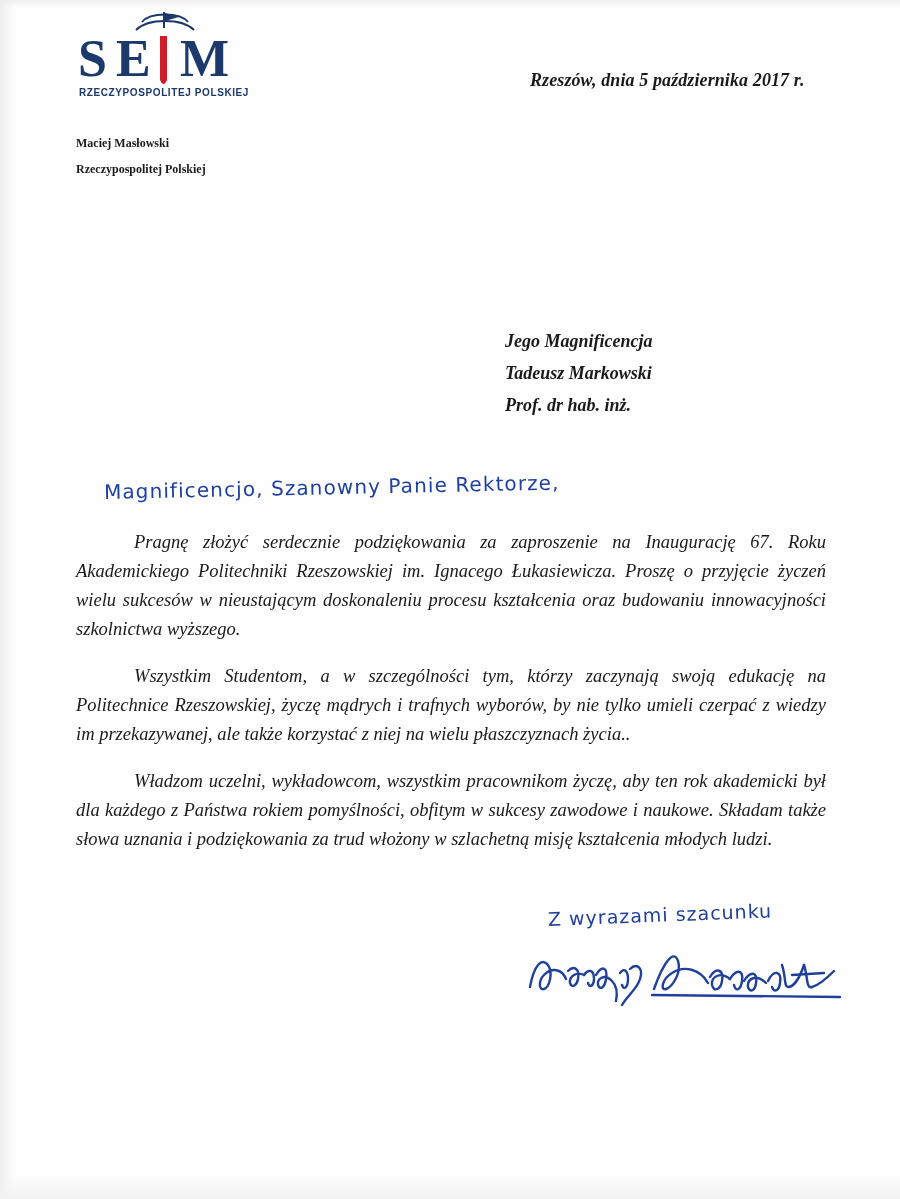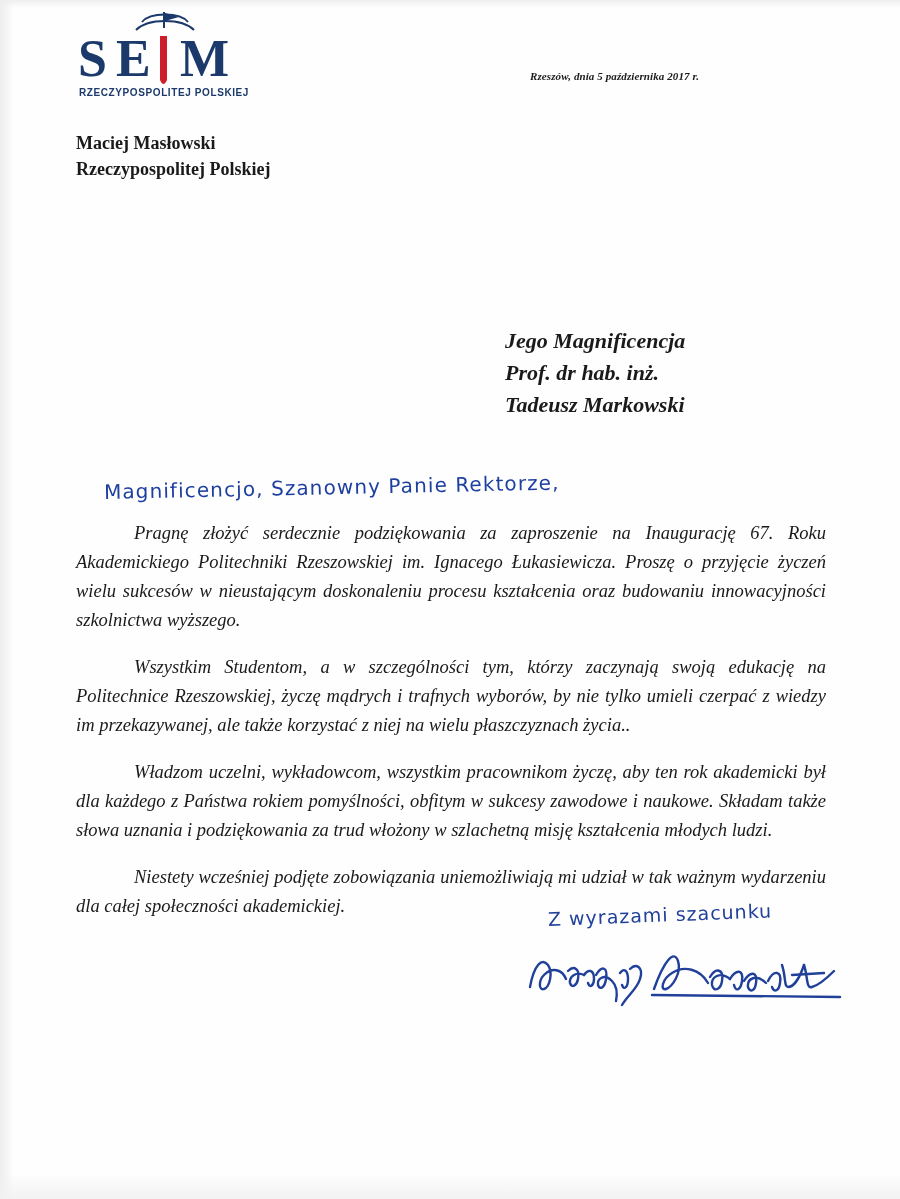--- a/index.html
+++ b/index.html
@@ -32,44 +32,44 @@
   }
   .logo-svg { display: block; }
 
   
   .date-line {
     position: absolute;
     left: 530px;
     top: 70px;
     font-weight: bold;
     font-style: italic;
-    font-size: 11px;
+    font-size: 18px;
     letter-spacing: 0.1px;
     white-space: nowrap;
   }
 
   
   .sender {
     position: absolute;
     left: 76px;
     top: 130px;
     font-weight: bold;
-    font-size: 18px;
+    font-size: 12px;
     line-height: 26px;
   }
   .sender div { white-space: nowrap; }
 
   
   .addressee {
     position: absolute;
     left: 505px;
     top: 325px;
     font-weight: bold;
     font-style: italic;
-    font-size: 22px;
+    font-size: 18px;
     line-height: 32px;
   }
   .addressee div { white-space: nowrap; }
 
   
   .salutation {
     position: absolute;
     left: 104px;
     top: 480px;
     font-family: "DejaVu Sans", sans-serif;
@@ -86,21 +86,21 @@
     position: absolute;
     left: 76px;
     top: 516px;
     width: 750px;
     font-style: italic;
     font-size: 18.5px;
     line-height: 29px;
     text-align: justify;
   }
   .body-text p {
-    margin: 3px 0 18px 0;
+    margin: 12px 0 18px 0;
     text-indent: 58px;
   }
 
   
   .closing {
     position: absolute;
     left: 548px;
     top: 908px;
     font-family: "DejaVu Sans", sans-serif;
     font-size: 19px;
@@ -167,31 +167,30 @@
 
   <div class="date-line">Rzeszów, dnia 5 października 2017 r.</div>
 
   <div class="sender">
     <div>Maciej Masłowski</div>
     <div>Rzeczypospolitej Polskiej</div>
   </div>
 
   <div class="addressee">
     <div>Jego Magnificencja</div>
+    <div>Tadeusz Markowski</div>
     <div>Prof. dr hab. inż.</div>
-    <div>Tadeusz Markowski</div>
   </div>
 
   <div class="salutation">Magnificencjo, Szanowny Panie Rektorze,</div>
 
   <div class="body-text">
     <p>Pragnę złożyć serdecznie podziękowania za zaproszenie na Inaugurację 67. Roku Akademickiego Politechniki Rzeszowskiej im. Ignacego Łukasiewicza. Proszę o przyjęcie życzeń wielu sukcesów w nieustającym doskonaleniu procesu kształcenia oraz budowaniu innowacyjności szkolnictwa wyższego.</p>
     <p>Wszystkim Studentom, a w szczególności tym, którzy zaczynają swoją edukację na Politechnice Rzeszowskiej, życzę mądrych i trafnych wyborów, by nie tylko umieli czerpać z wiedzy im przekazywanej, ale także korzystać z niej na wielu płaszczyznach życia..</p>
     <p>Władzom uczelni, wykładowcom, wszystkim pracownikom życzę, aby ten rok akademicki był dla każdego z Państwa rokiem pomyślności, obfitym w sukcesy zawodowe i naukowe. Składam także słowa uznania i podziękowania za trud włożony w szlachetną misję kształcenia młodych ludzi.</p>
-    <p>Niestety wcześniej podjęte zobowiązania uniemożliwiają mi udział w tak ważnym wydarzeniu dla całej społeczności akademickiej.</p>
   </div>
 
   <div class="closing">Z wyrazami szacunku</div>
 
   <div class="signature">
     <svg width="320" height="80" viewBox="0 0 320 80">
       <g fill="none" stroke="#20409a" stroke-width="2.4" stroke-linecap="round" stroke-linejoin="round">
         <path d="M6 52 C 10 30, 18 22, 24 30 C 29 37, 26 52, 20 54 C 15 56, 14 46, 20 40 C 28 32, 38 34, 42 44"></path>
         <path d="M44 36 C 50 30, 56 34, 54 44 C 53 50, 48 54, 46 48 C 45 42, 52 36, 60 40"></path>
         <path d="M60 40 C 64 34, 70 34, 70 44 C 70 50, 66 54, 64 48"></path>

